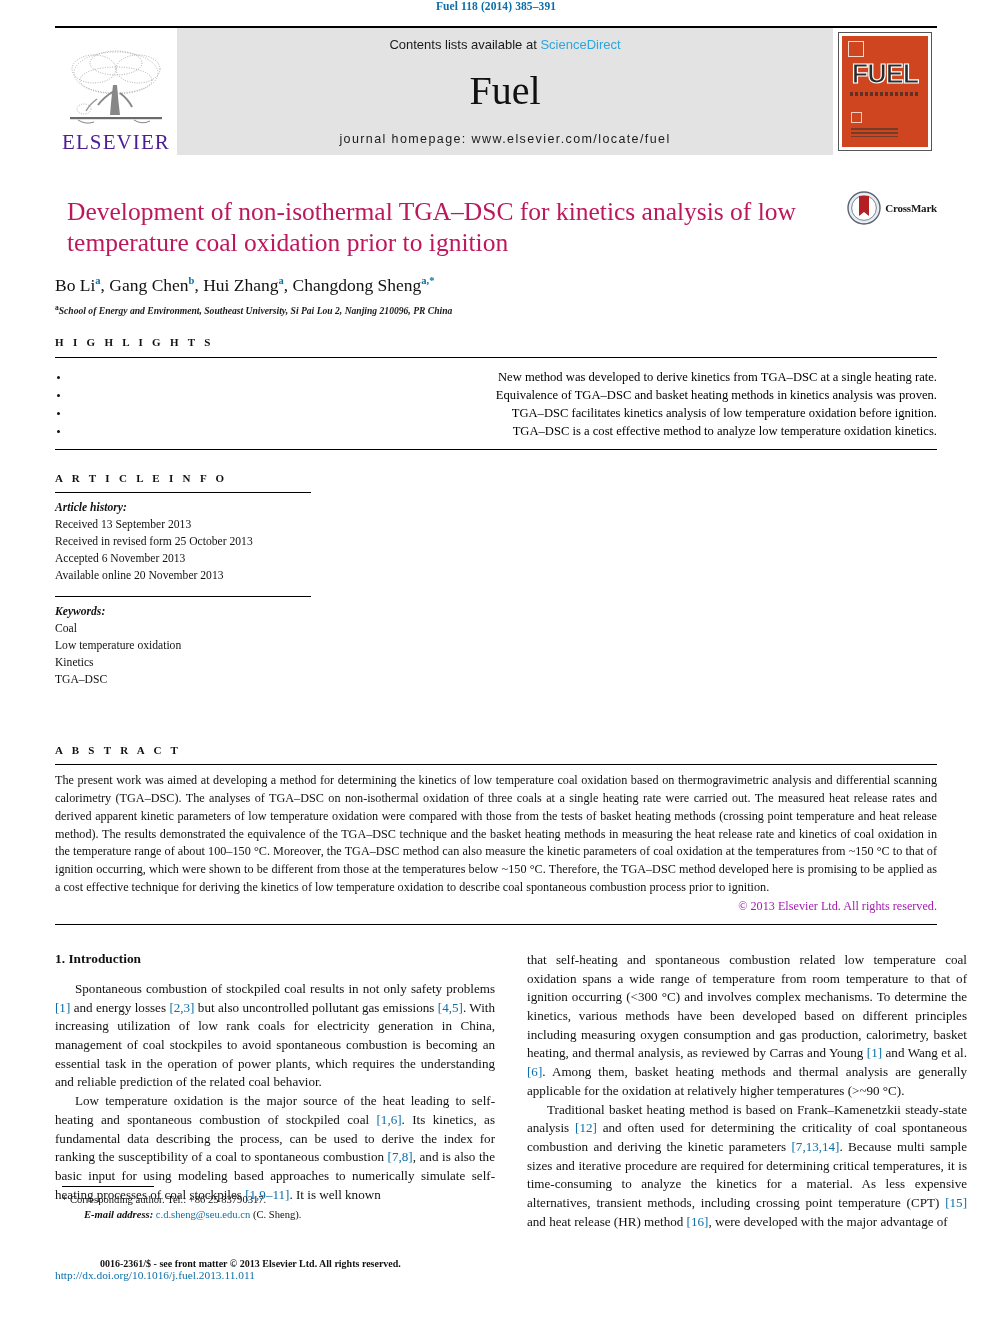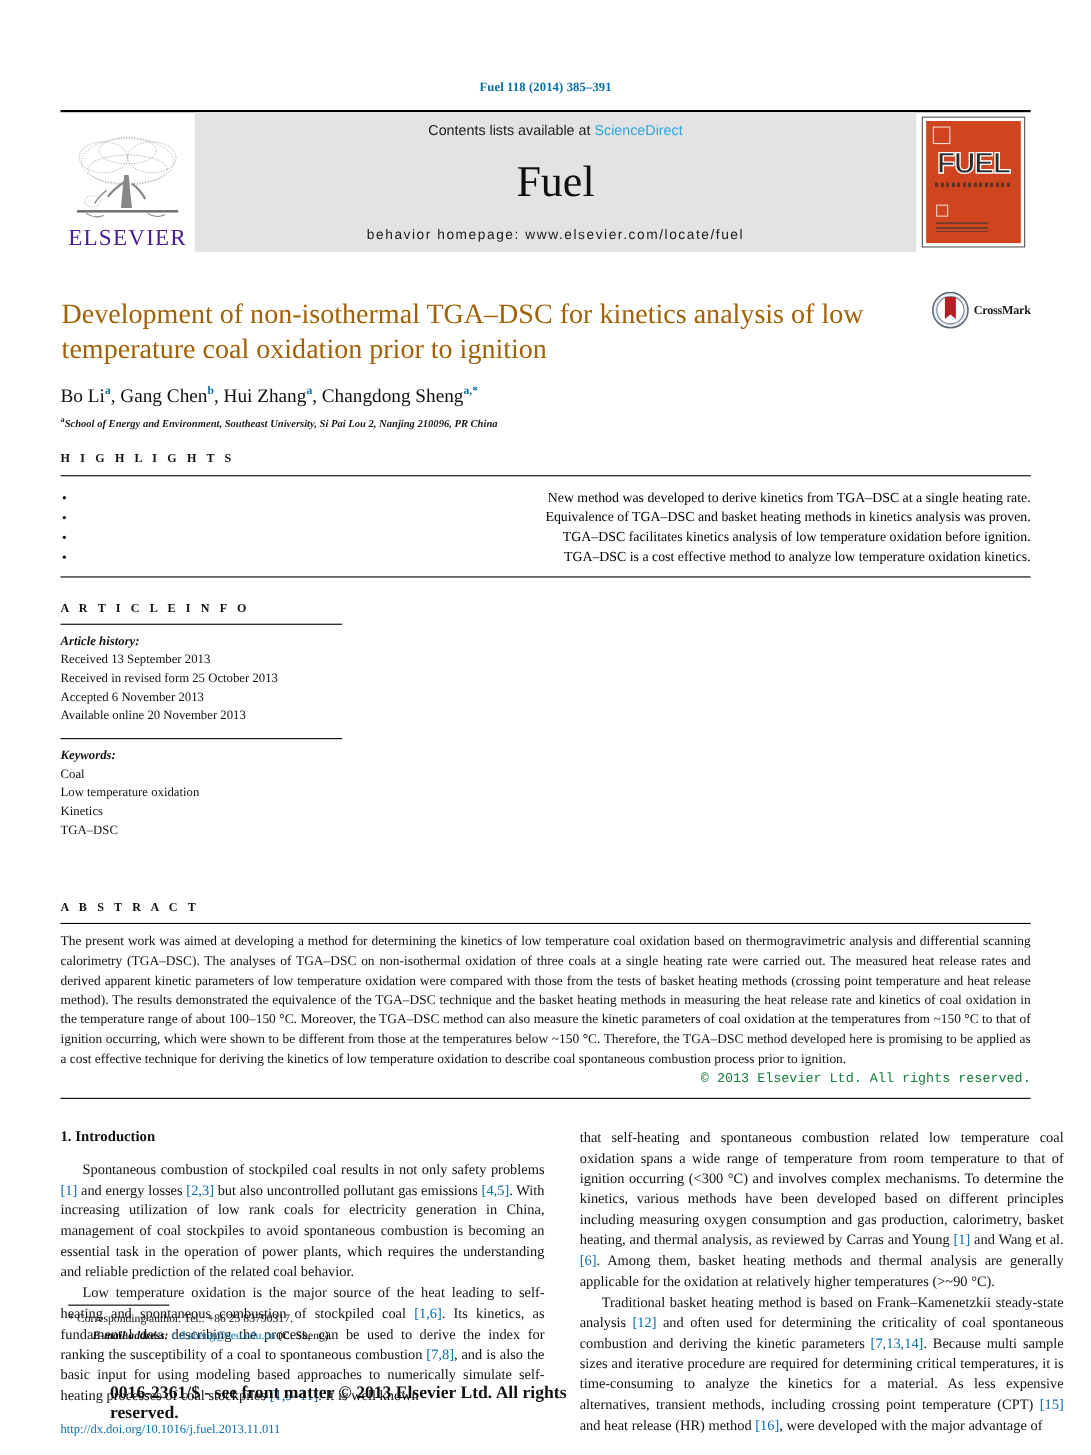--- a/index.html
+++ b/index.html
@@ -23,21 +23,20 @@
   }
 
   
   .running-head {
     text-align: center;
     color: #0b6ea8;
     font-family: "Liberation Serif", serif;
     font-weight: bold;
     font-size: 11.5px;
     letter-spacing: 0.1px;
-    padding-top: 74px;
   }
 
   
   .masthead {
     margin: 14px 55px 0 55px;
     border-top: 2.2px solid #000;
     display: flex;
     align-items: stretch;
     height: 127px;
   }
@@ -151,22 +150,22 @@
   .title-block {
     margin: 42px 55px 0 55px;
     position: relative;
     min-height: 64px;
   }
   .art-title {
     font-family: "Liberation Serif", serif;
     font-size: 25.5px;
     line-height: 1.2;
     font-weight: normal;
-    color: #a16207;
-    margin: 1px;
+    color: #be185d;
+    margin: 12px;
     width: 780px;
   }
   .crossmark {
     position: absolute;
     right: 0; top: -6px;
     display: flex;
     align-items: center;
     gap: 4px;
   }
   .cm-word {
@@ -256,24 +255,24 @@
   .abs-body {
     font-family: "Liberation Serif", serif;
     font-size: 12.2px;
     line-height: 1.46;
     text-align: justify;
     color: #111;
     padding-top: 7px;
   }
   .abs-copy {
     text-align: right;
-    font-family: Liberation Mono, monospace;
+    font-family: Liberation Serif, serif;
     font-size: 12.2px;
     padding-top: 2px;
-    color: #15803d;
+    color: #a21caf;
   }
 
   .abs-bottom-rule { border-top: 1.5px solid #000; margin: 10px 55px 0 55px; }
 
   
   .body-cols {
     display: flex;
     margin: 26px 55px 0 55px;
     gap: 32px;
   }
@@ -318,21 +317,21 @@
 
   .copyright-area {
     position: absolute;
     left: 55px;
     top: 1258px;
     width: 520px;
   }
   .cp-line1 {
     font-family: "Liberation Serif", serif;
     font-weight: bold;
-    font-size: 16px;
+    font-size: 10px;
     color: #111;
     padding-left: 45px;
   }
   .cp-line2 {
     font-family: "Liberation Serif", serif;
     font-size: 11.4px;
     color: #0b6ea8;
   }
 </style>
 </head>
@@ -363,21 +362,21 @@
         </g>
       </svg>
       <div class="elsevier-word">ELSEVIER</div>
     </div>
 
     <div class="mast-center">
       <div class="contents-line">
         <span>Contents lists available at </span><span class="sd">ScienceDirect</span>
       </div>
       <div class="journal-name">Fuel</div>
-      <div class="homepage-line">behavior homepage: www.elsevier.com/locate/fuel</div>
+      <div class="homepage-line">journal homepage: www.elsevier.com/locate/fuel</div>
     </div>
 
     <div class="mast-cover">
       <div class="cover-box">
         <div class="cover-inner">
           <div class="cover-el"></div>
           <div class="cover-fuel">FUEL</div>
           <div class="cover-sub"></div>
           <div class="cover-el2"></div>
           <div class="cover-foot"></div>

